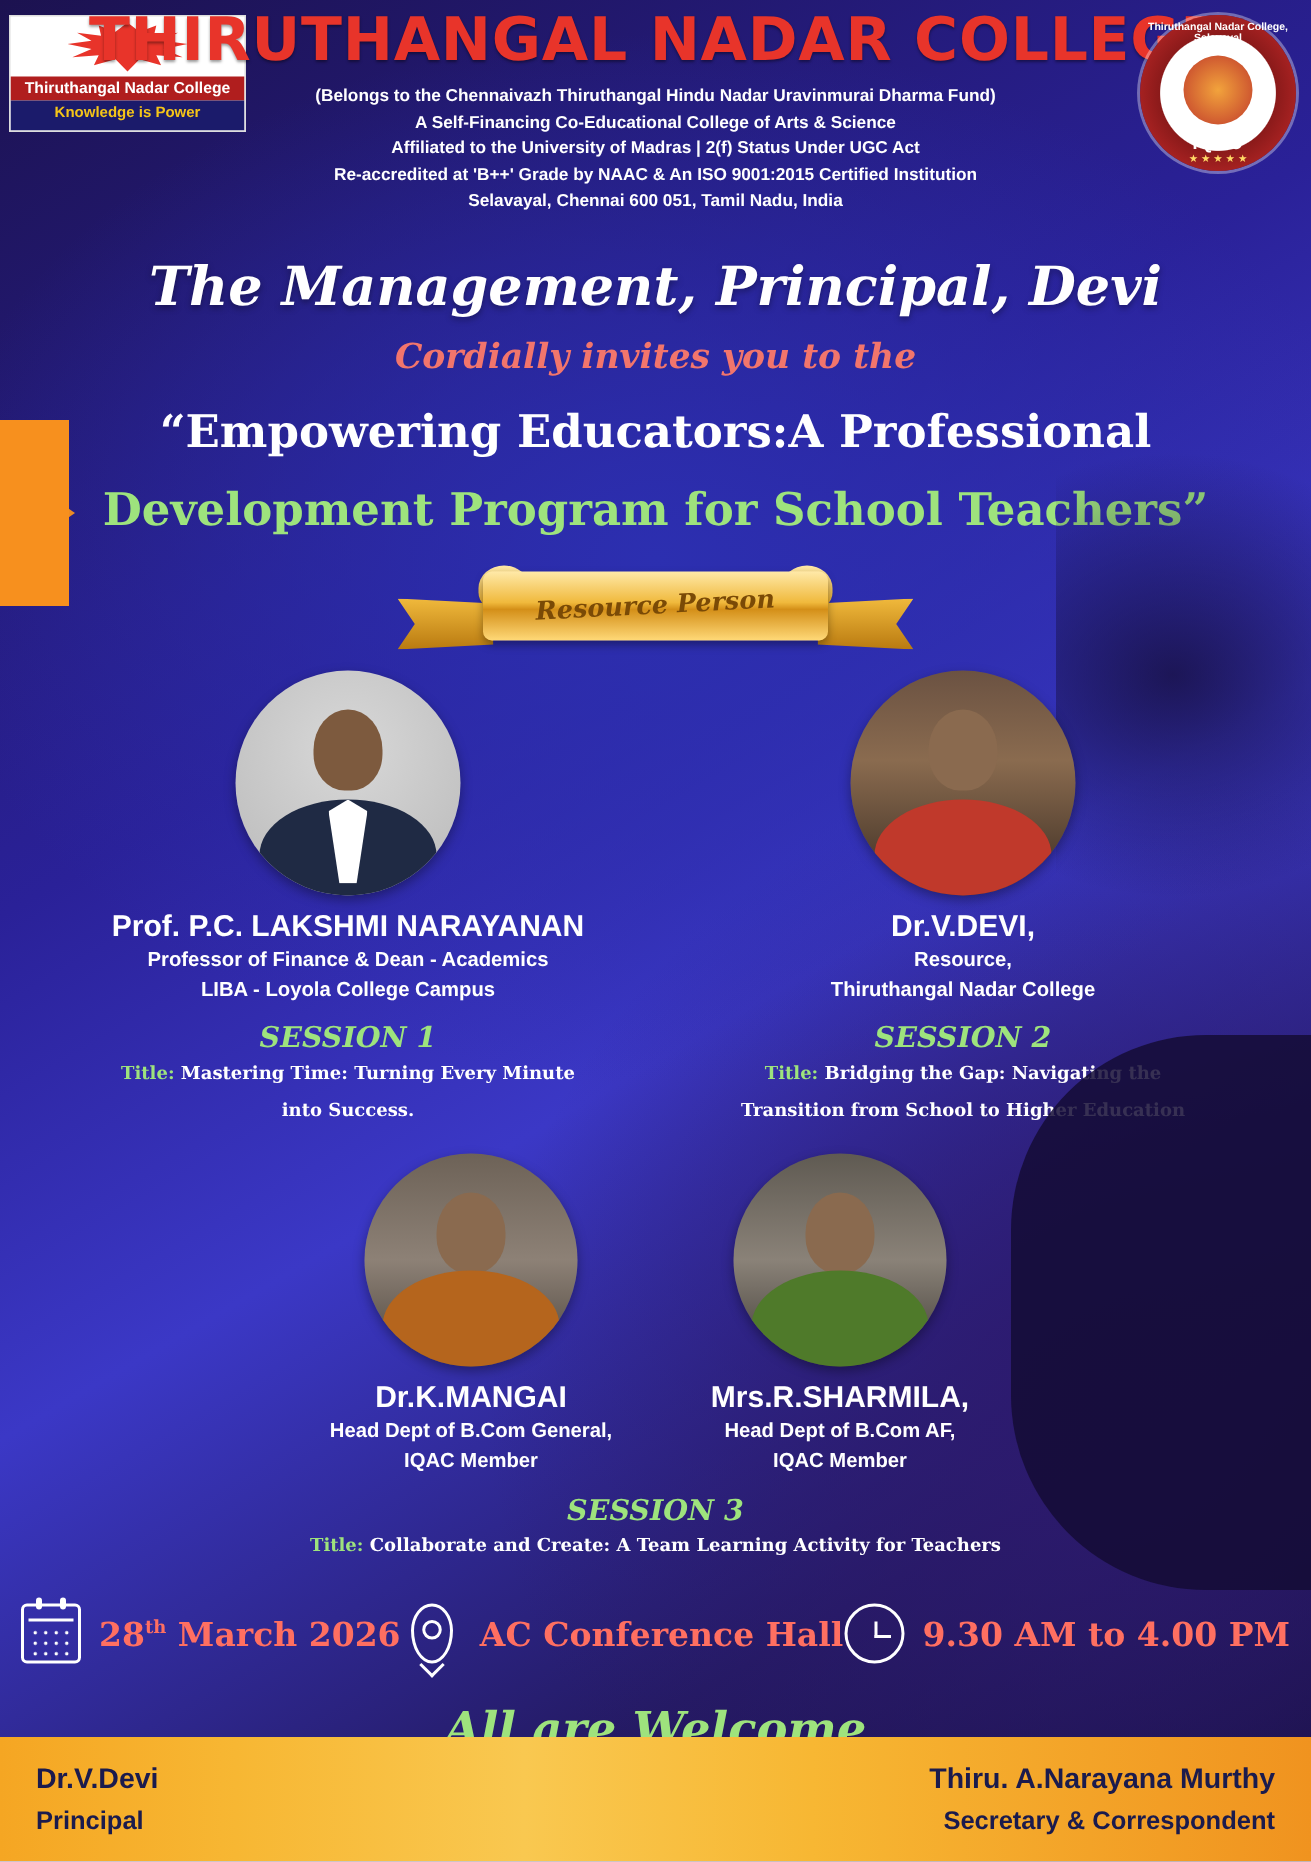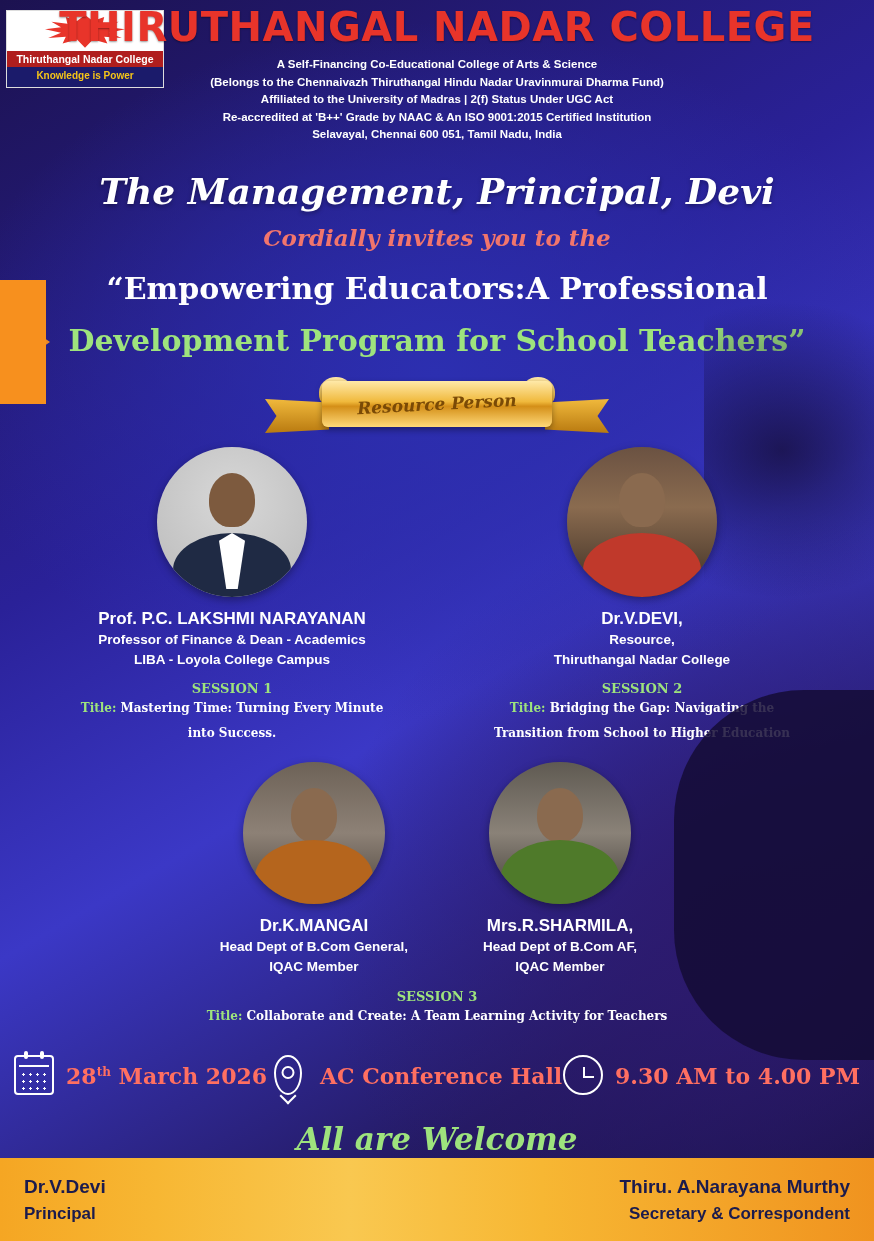--- a/index.html
+++ b/index.html
@@ -216,29 +216,30 @@
   }
   .photo.p1 .body { background: #1f2a44; }
   .photo.p2 .body { background: #c0392b; }
   .photo.p3 .body { background: #b5651d; }
   .photo.p4 .body { background: #4f7a2a; }
   .photo.p1 .body::after {
     content:""; position:absolute; left:50%; top:0; transform:translateX(-50%);
     width: 26px; height: 56px; background: #fff; clip-path: polygon(50% 0,100% 14%,72% 100%,28% 100%,0 14%);
   }
   .sp-name {
-    font-size: 17px; font-weight: bold; color: #ffffff; line-height: 23px;
+    font-size: 20px; font-weight: bold; color: #ffffff; line-height: 23px;
   }
   .sp-role {
     font-size: 13.5px; font-weight: bold; color: #ffffff; line-height: 20px;
   }
   .sess-label {
     margin-top: 11px;
-    font-size: 13px; font-weight: bold; color: #9ee37d;
-    font-family: "DejaVu Serif", serif;
+    font-size: 19px; font-weight: bold; color: #9ee37d;
+    font-family: "DejaVu Serif", serif;
+    font-style: italic;
   }
   .sess-title {
     font-family: "DejaVu Serif", serif;
     font-size: 12px; font-weight: bold; color: #ffffff;
     line-height: 25px;
     padding: 0 4px;
   }
   .sess-title .k { color: #9ee37d; }
 
   .speakers-row2 {
@@ -314,27 +315,33 @@
   <div class="header">
     <div class="logo-left">
       <div class="starburst"></div>
       <div class="l1">Thiruthangal Nadar College</div>
       <div class="l2">Knowledge is Power</div>
     </div>
 
     <div class="college-title">THIRUTHANGAL NADAR COLLEGE</div>
 
     <div class="header-lines">
+      <div>(Belongs to the Chennaivazh Thiruthangal Hindu Nadar Uravinmurai Dharma Fund)</div>
       <div>A Self-Financing Co-Educational College of Arts &amp; Science</div>
-      <div>(Belongs to the Chennaivazh Thiruthangal Hindu Nadar Uravinmurai Dharma Fund)</div>
       <div>Affiliated to the University of Madras | 2(f) Status Under UGC Act</div>
       <div>Re-accredited at 'B++' Grade by NAAC &amp; An ISO 9001:2015 Certified Institution</div>
       <div>Selavayal, Chennai 600 051, Tamil Nadu, India</div>
     </div>
 
+    <div class="logo-right">
+      <div class="ring-text">Thiruthangal Nadar College, Selavayal</div>
+      <div class="inner"></div>
+      <div class="iqac">IQAC</div>
+      <div class="stars">★ ★ ★ ★ ★</div>
+    </div>
   </div>
 
   <div class="invite-1">The Management, Principal, Devi</div>
   <div class="invite-2">Cordially invites you to the</div>
 
   <div class="program-title">
     <div class="l1">“Empowering Educators:A Professional</div>
     <div class="l2">Development Program for School Teachers”</div>
   </div>
 

